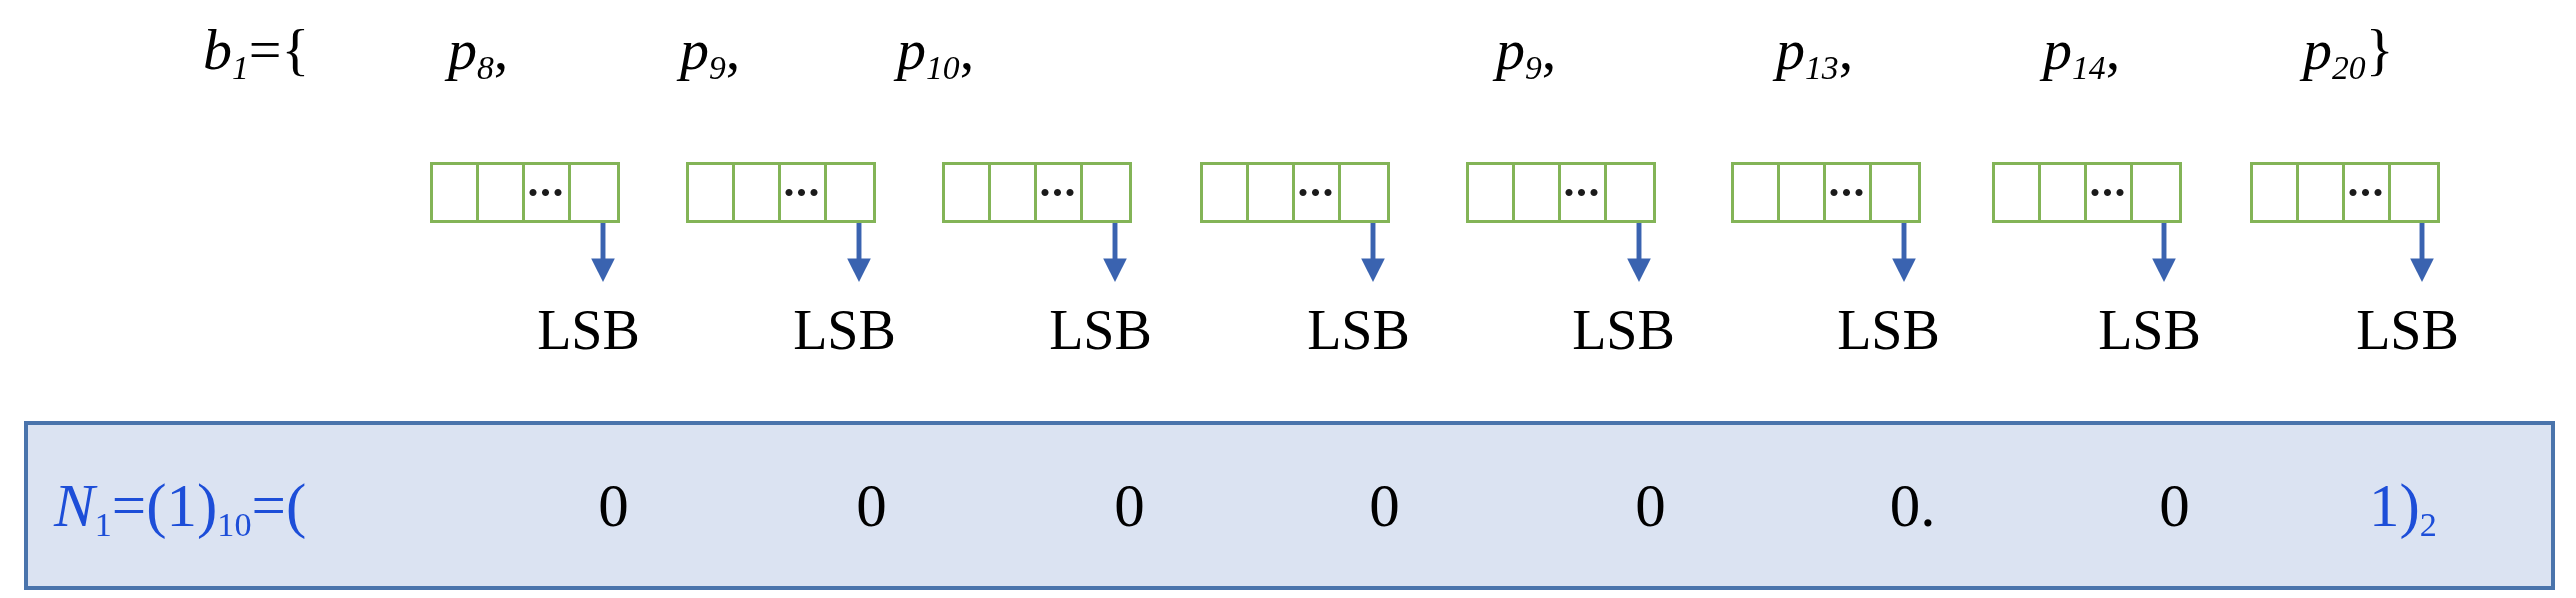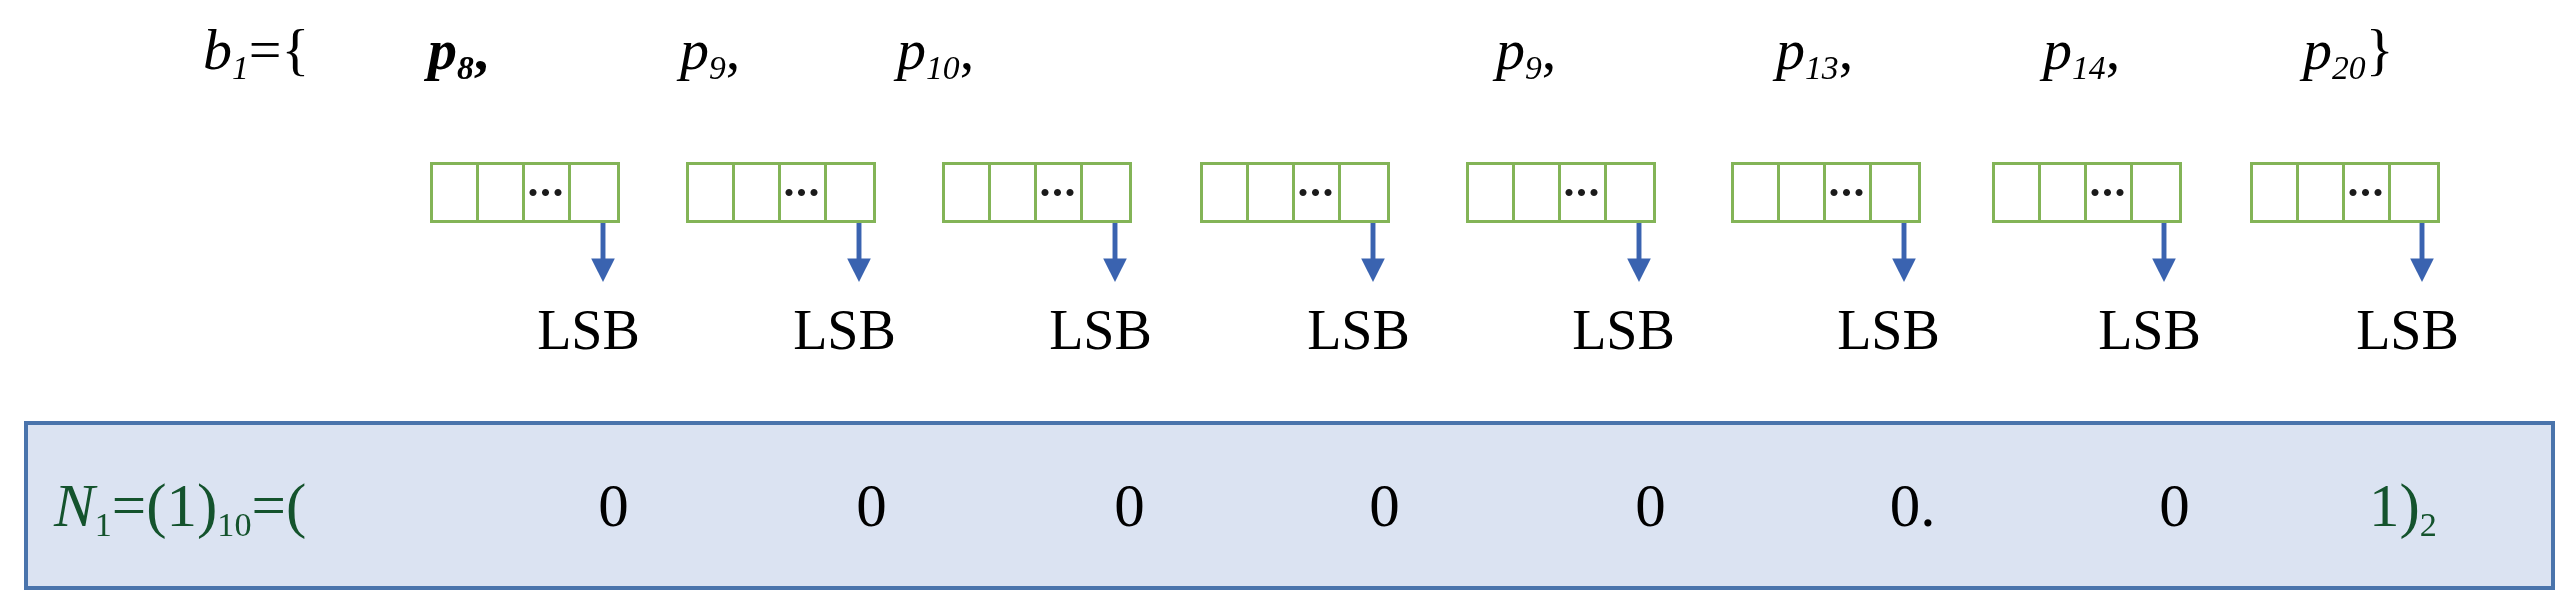--- a/index.html
+++ b/index.html
@@ -128,21 +128,21 @@
     box-sizing: border-box;
     border: 4px solid #4a74ac;
     background: #dbe3f2;
   }
   .result-token {
     position: absolute;
     top: 0;
     height: 161px;
     line-height: 161px;
     font-size: 61px;
-    color: #14532d;
+    color: #1d4ed8;
     white-space: nowrap;
   }
   .result-token.ital {
     font-style: italic;
   }
   .result-token sub {
     font-size: 0.56em;
     font-style: normal;
     vertical-align: baseline;
     position: relative;
@@ -166,21 +166,21 @@
 <body>
 
 <div id="root">
 
   <div id="set-row">
 
     <div class="set-token" style="left:203px;">
       <span>b</span><sub>1</sub><span class="plain">=</span><span class="plain">{</span>
     </div>
 
-    <div class="set-token" style="left:428px;font-weight:bold;">
+    <div class="set-token" style="left:448px;">
       <span>p</span><sub>8</sub><span class="plain">,</span>
     </div>
 
     <div class="set-token" style="left:680px;">
       <span>p</span><sub>9</sub><span class="plain">,</span>
     </div>
 
     <div class="set-token" style="left:897px;text-align:right;">
       <span>p</span><sub>10</sub><span class="plain">,</span>
     </div>

